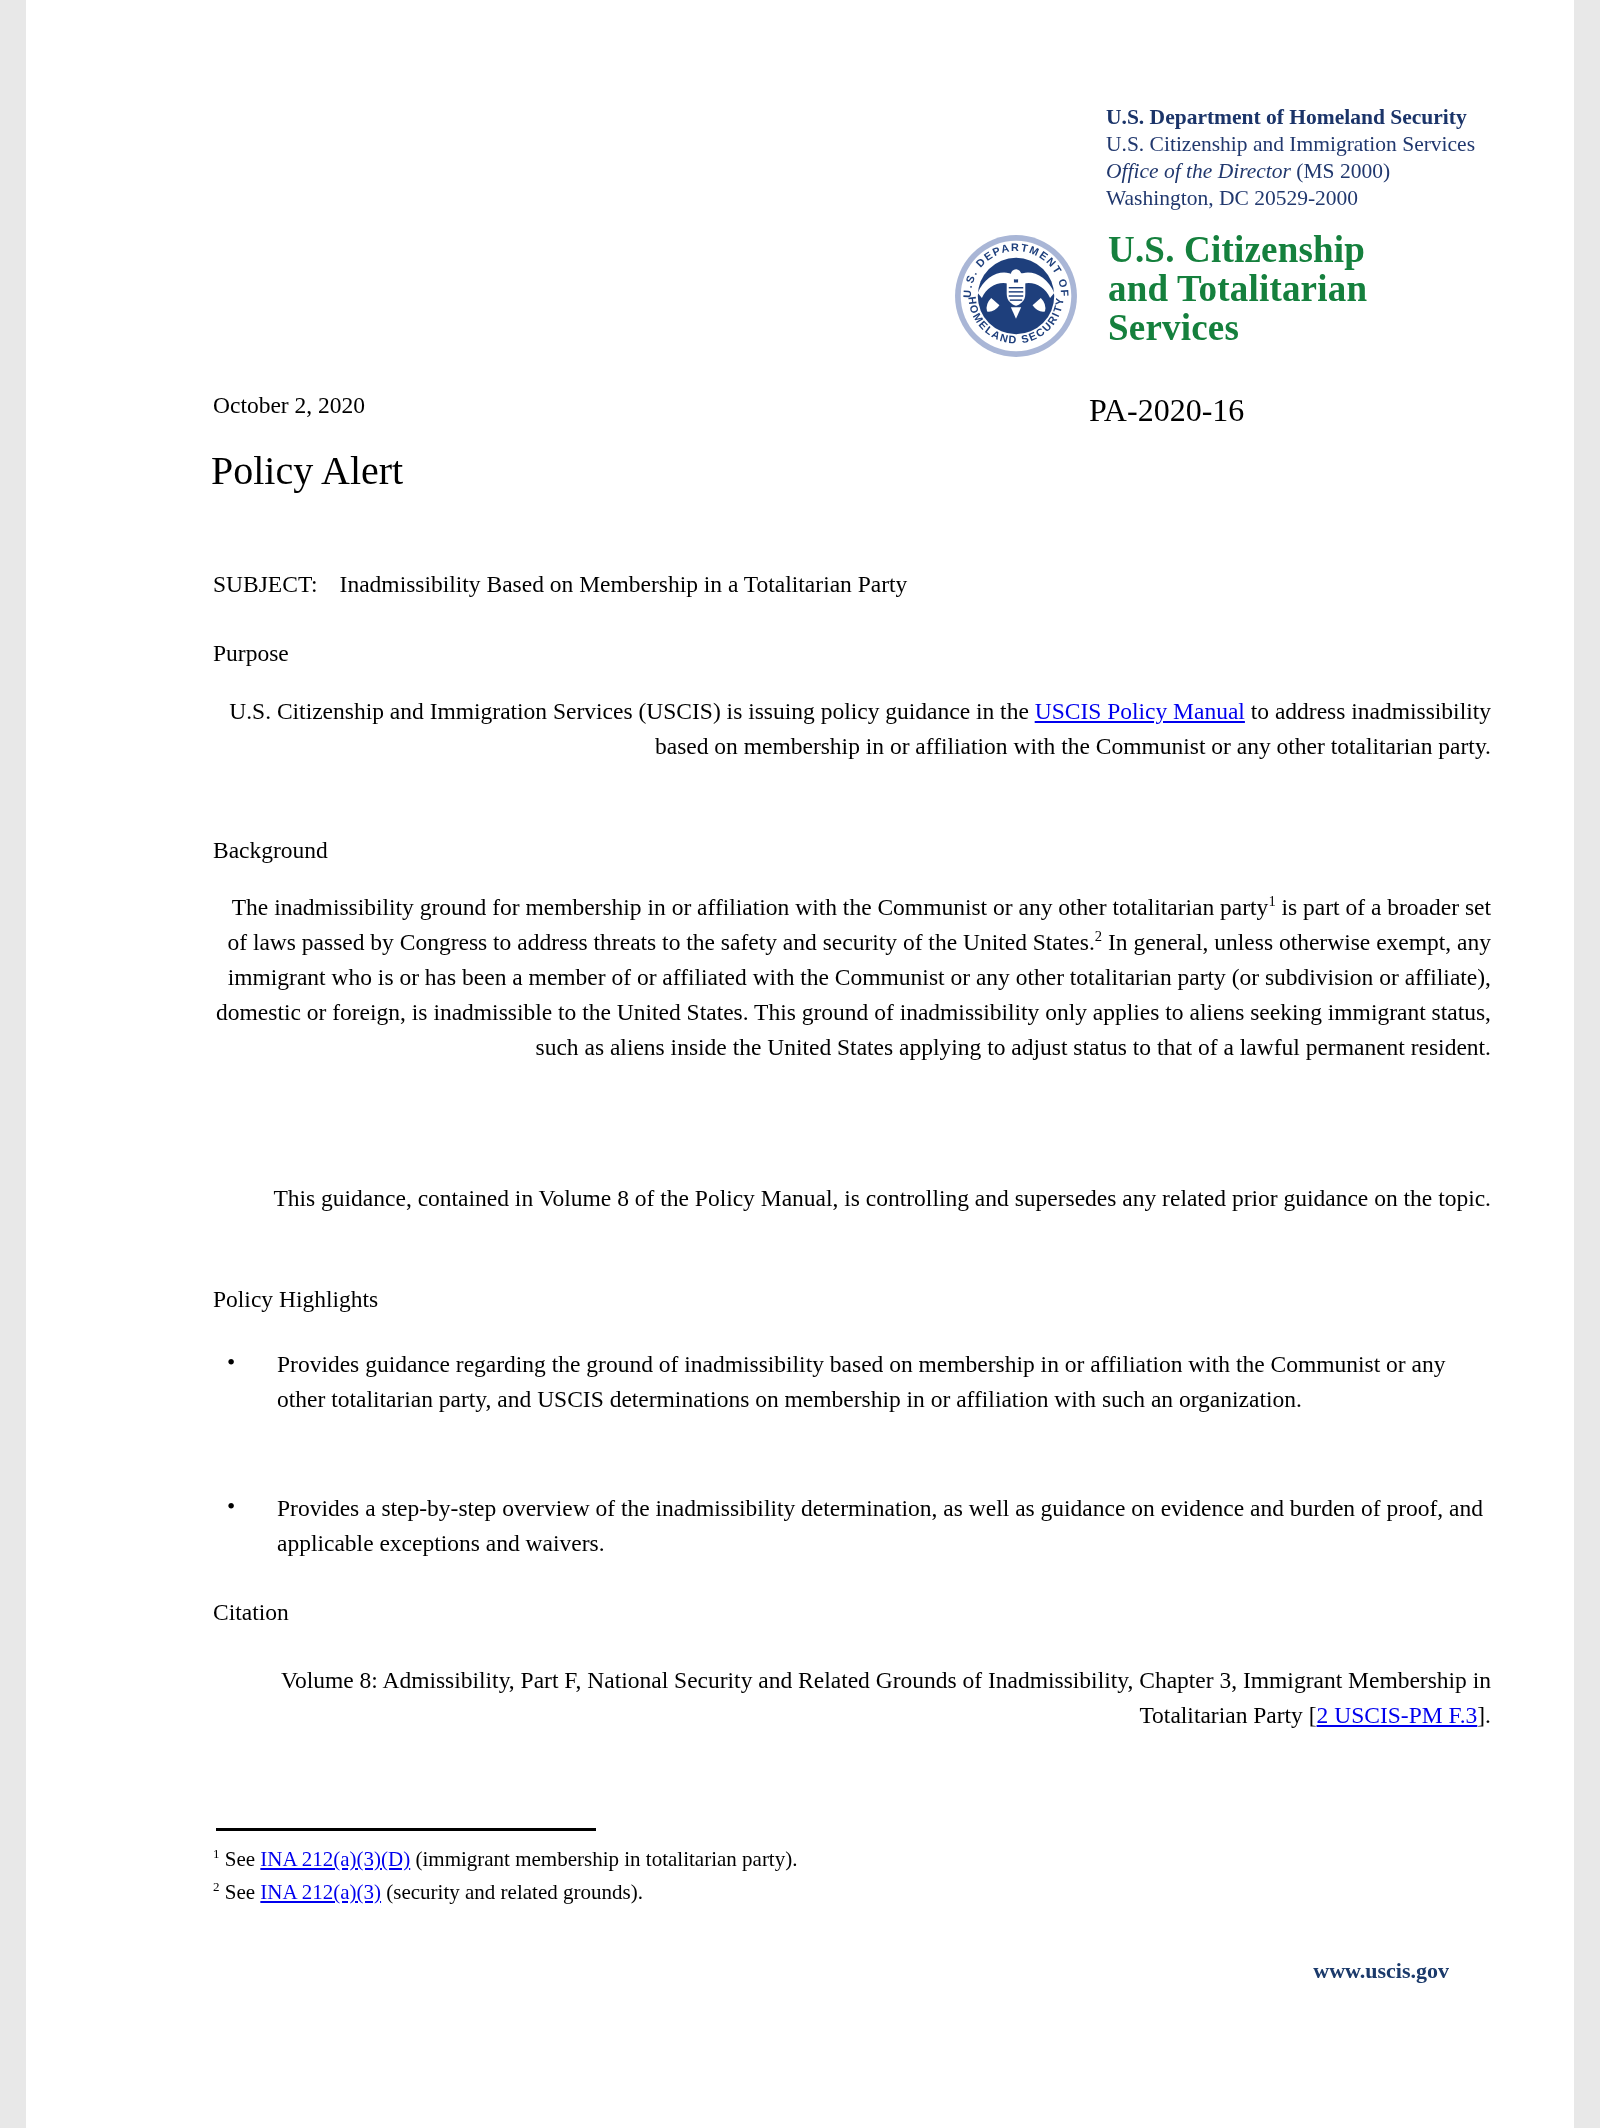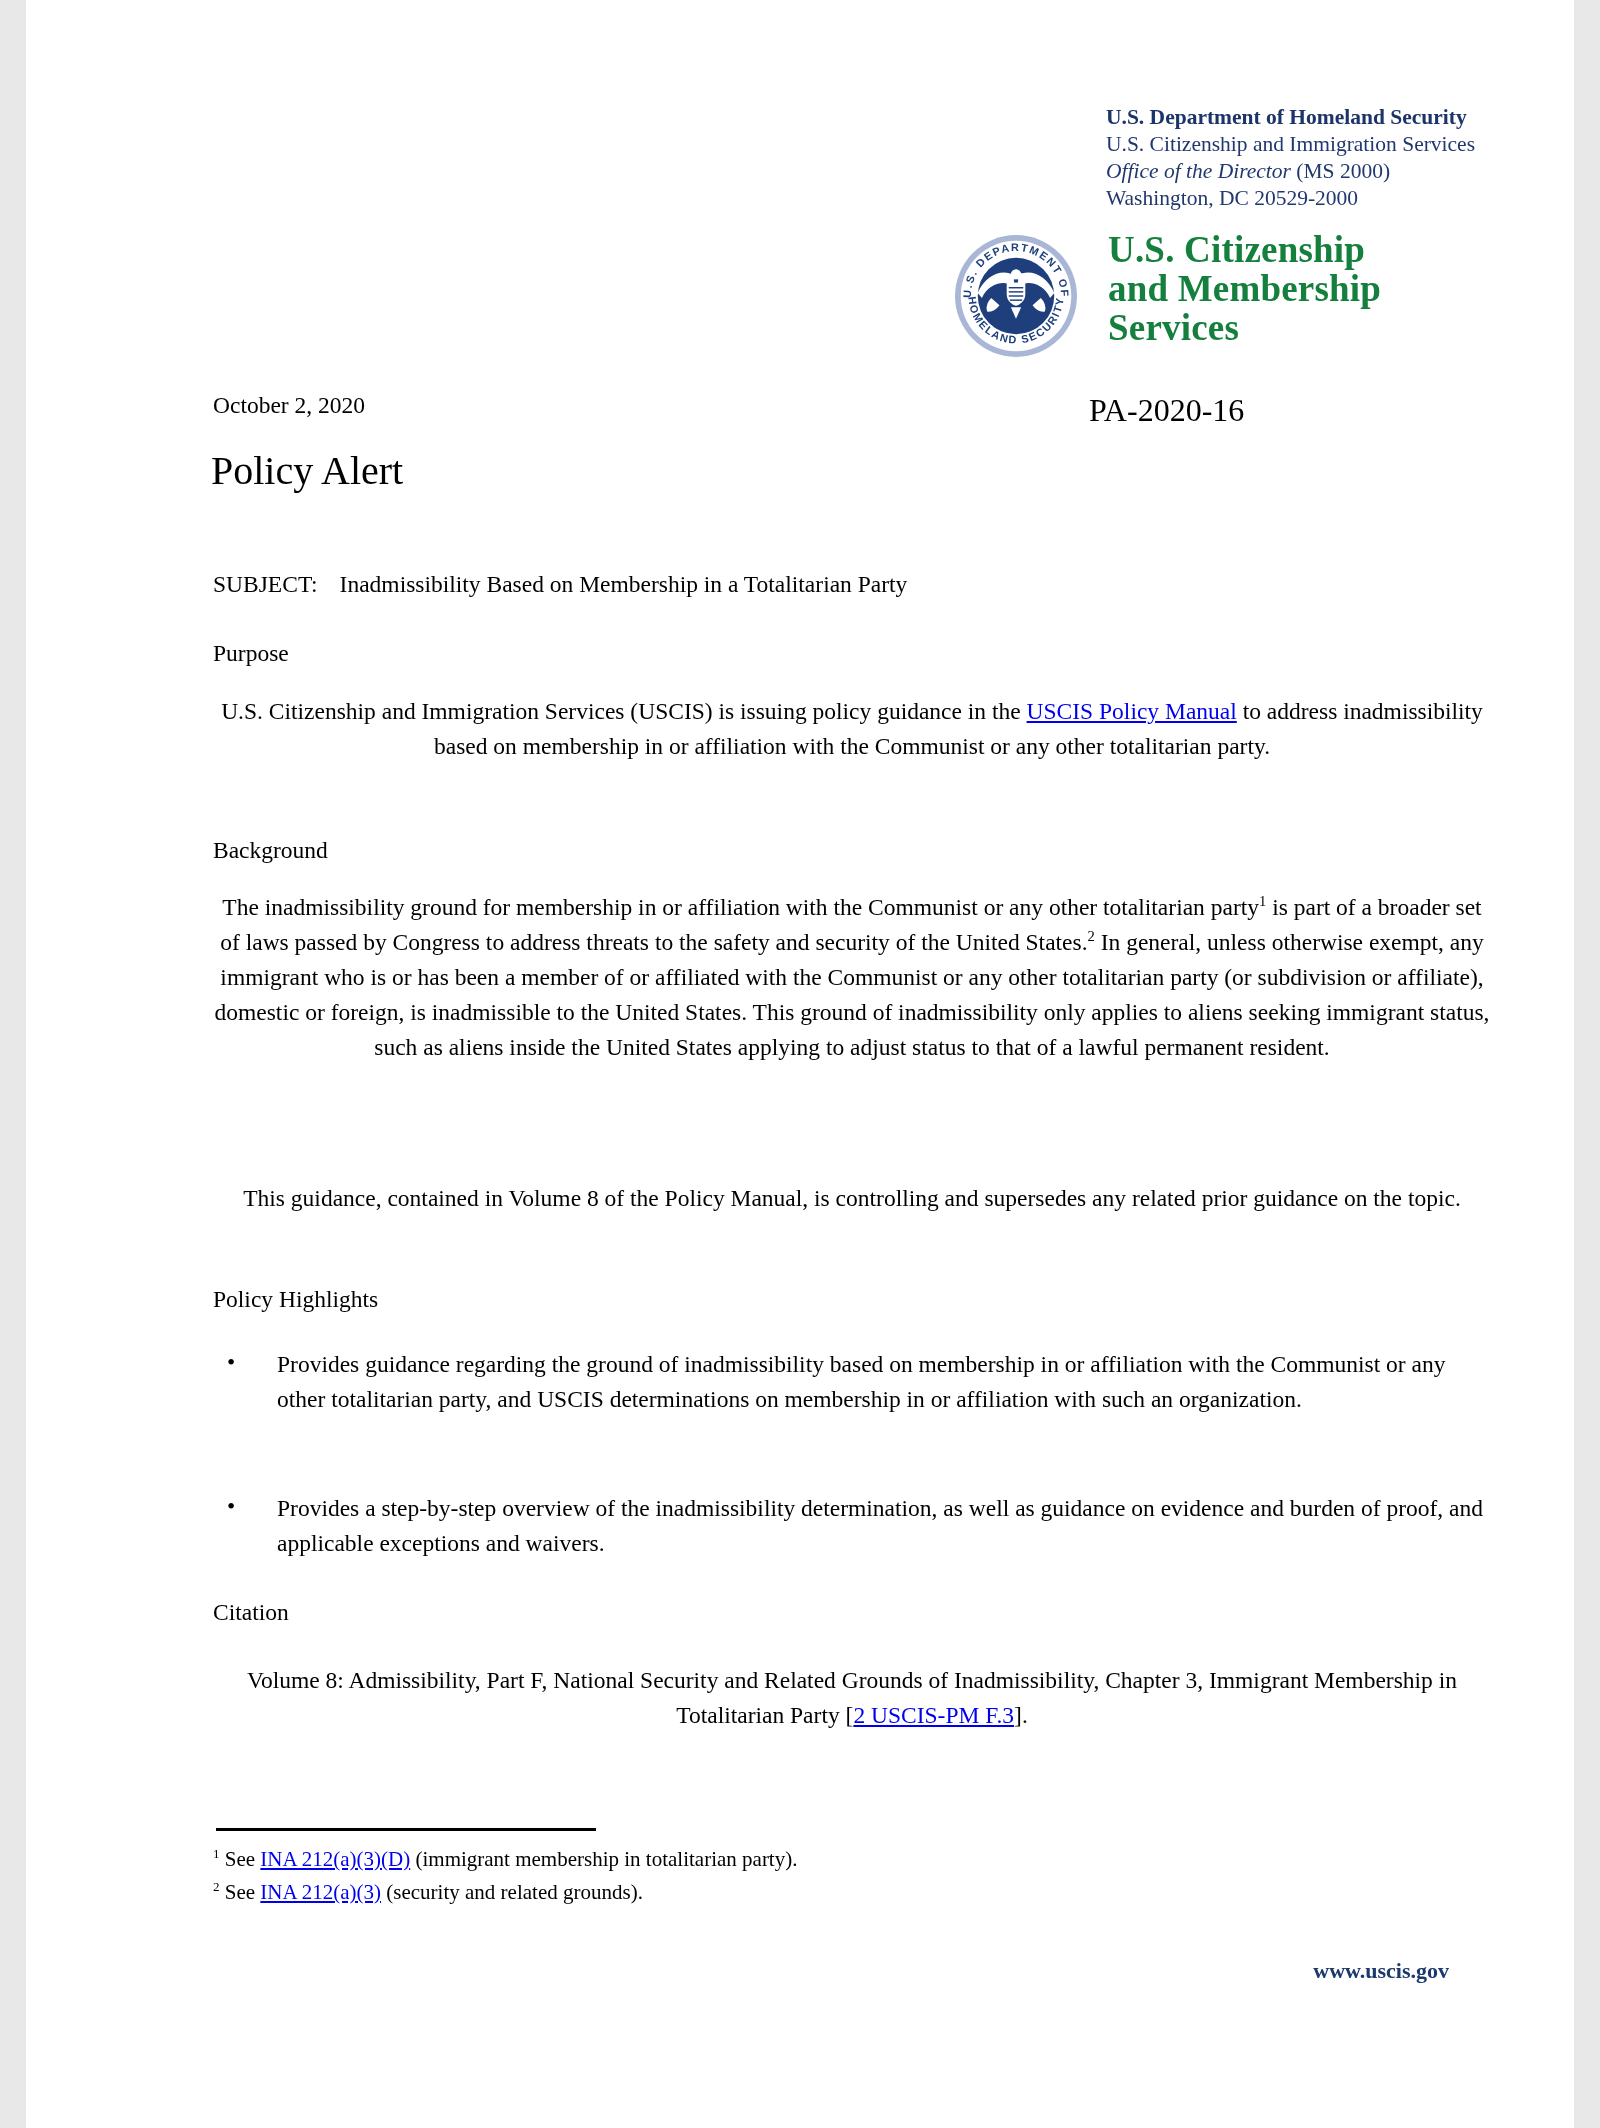--- a/index.html
+++ b/index.html
@@ -17,21 +17,21 @@
   .wordmark{position:absolute;left:1082px;top:230px;font-weight:bold;color:#15803d;font-size:37px;line-height:39px;letter-spacing:0.2px;}
   
   .meta-date{position:absolute;left:187px;top:392px;font-size:23.5px;}
   .meta-number{position:absolute;left:1063px;top:392px;font-size:32px;}
   
   .doc-title{position:absolute;left:185px;top:448px;font-size:40px;line-height:46px;}
   .subject{position:absolute;left:187px;top:571px;font-size:23.5px;}
   .subject .lbl{margin-right:22px;}
   
   .h-bold{position:absolute;left:187px;font-size:23.5px;font-weight:normal;}
-  .para{position:absolute;left:187px;width:1278px;font-size:23.5px;line-height:35px;text-align:center;}
+  .para{position:absolute;left:187px;width:1278px;font-size:23.5px;line-height:35px;text-align:right;}
   a.doclink{color:#0000ee;text-decoration:underline;cursor:pointer;}
   sup.fnref{font-size:0.62em;vertical-align:super;line-height:0;}
   
   .bullet{position:absolute;left:187px;width:1278px;font-size:23.5px;line-height:35px;}
   .bullet .dot{position:absolute;left:14px;top:-2px;font-size:23.5px;}
   .bullet .btxt{display:block;margin-left:64px;}
   
   .fn-rule{position:absolute;left:190px;top:1828px;width:380px;height:3px;background:#000;}
   .footnote{position:absolute;left:187px;width:1278px;font-size:21px;line-height:31px;}
   
@@ -78,21 +78,21 @@
         <line x1="53" y1="52" x2="67" y2="52"></line>
         <line x1="53" y1="56" x2="67" y2="56"></line>
         <line x1="53" y1="60" x2="67" y2="60"></line>
         <line x1="54" y1="64" x2="66" y2="64"></line>
       </g>
     </svg>
   </div>
 
   <div class="wordmark">
     <div>U.S. Citizenship</div>
-    <div>and Membership</div>
+    <div>and Totalitarian</div>
     <div>Services</div>
   </div>
 
   <div class="meta-date">October 2, 2020</div>
   <div class="meta-number">PA-2020-16</div>
 
   <div class="doc-title">Policy Alert</div>
 
   <div class="subject">
     <span class="lbl">SUBJECT:</span><span>Inadmissibility Based on Membership in a Totalitarian Party</span>

